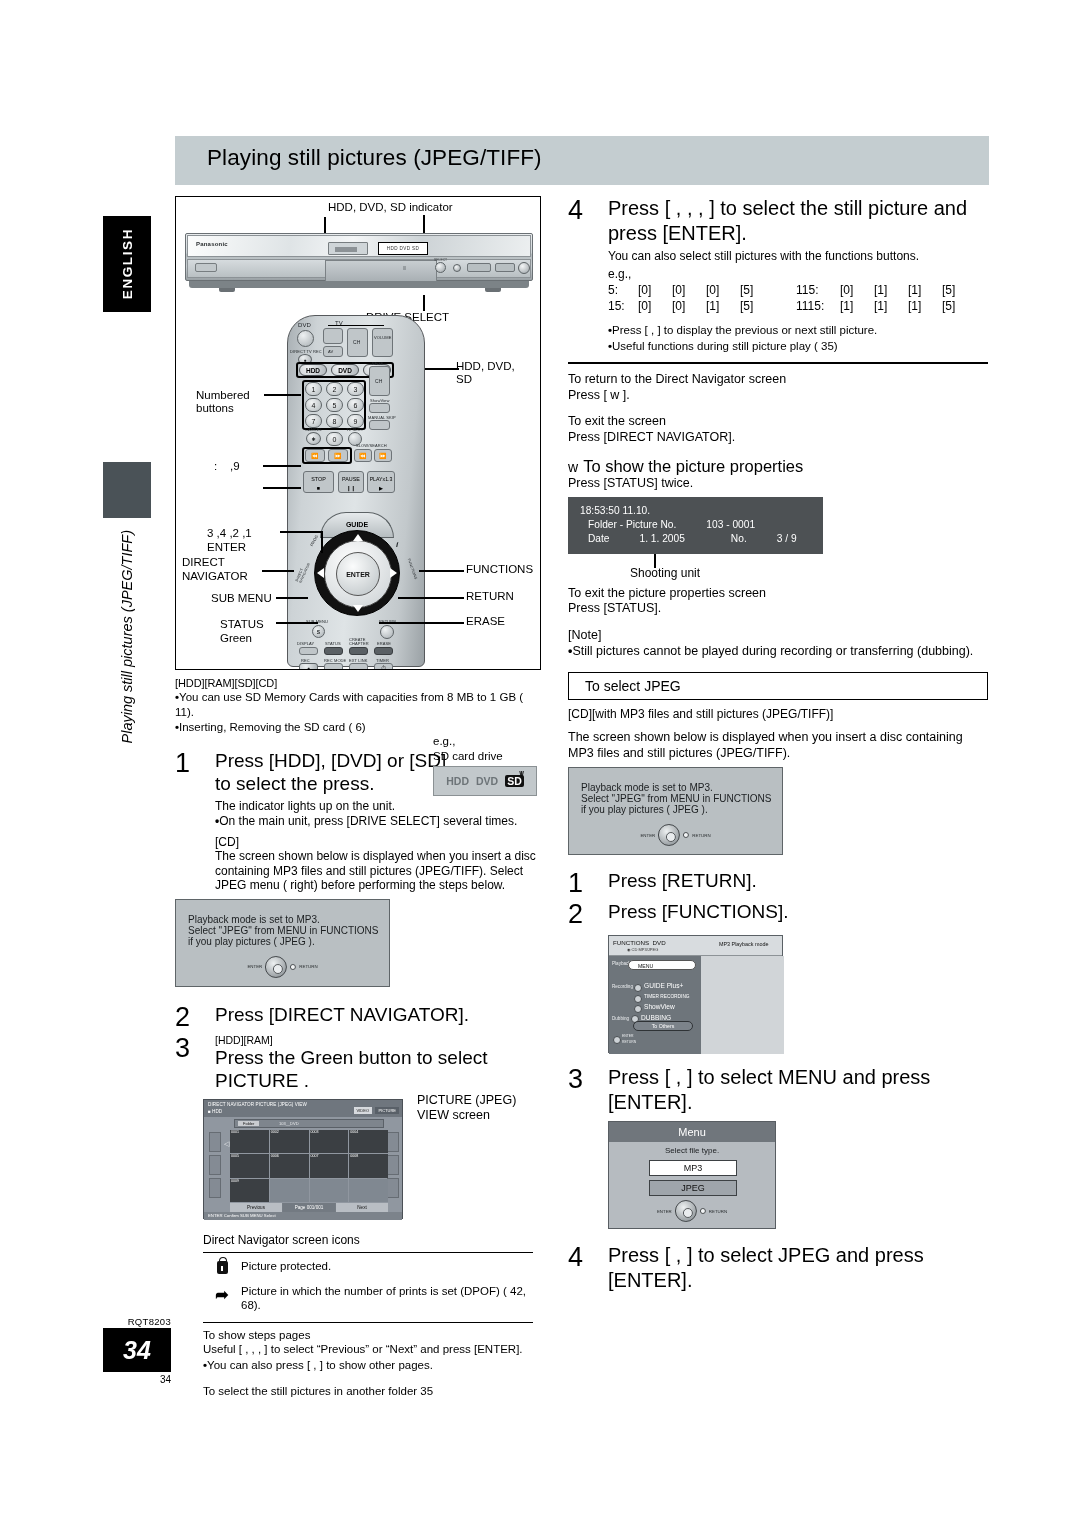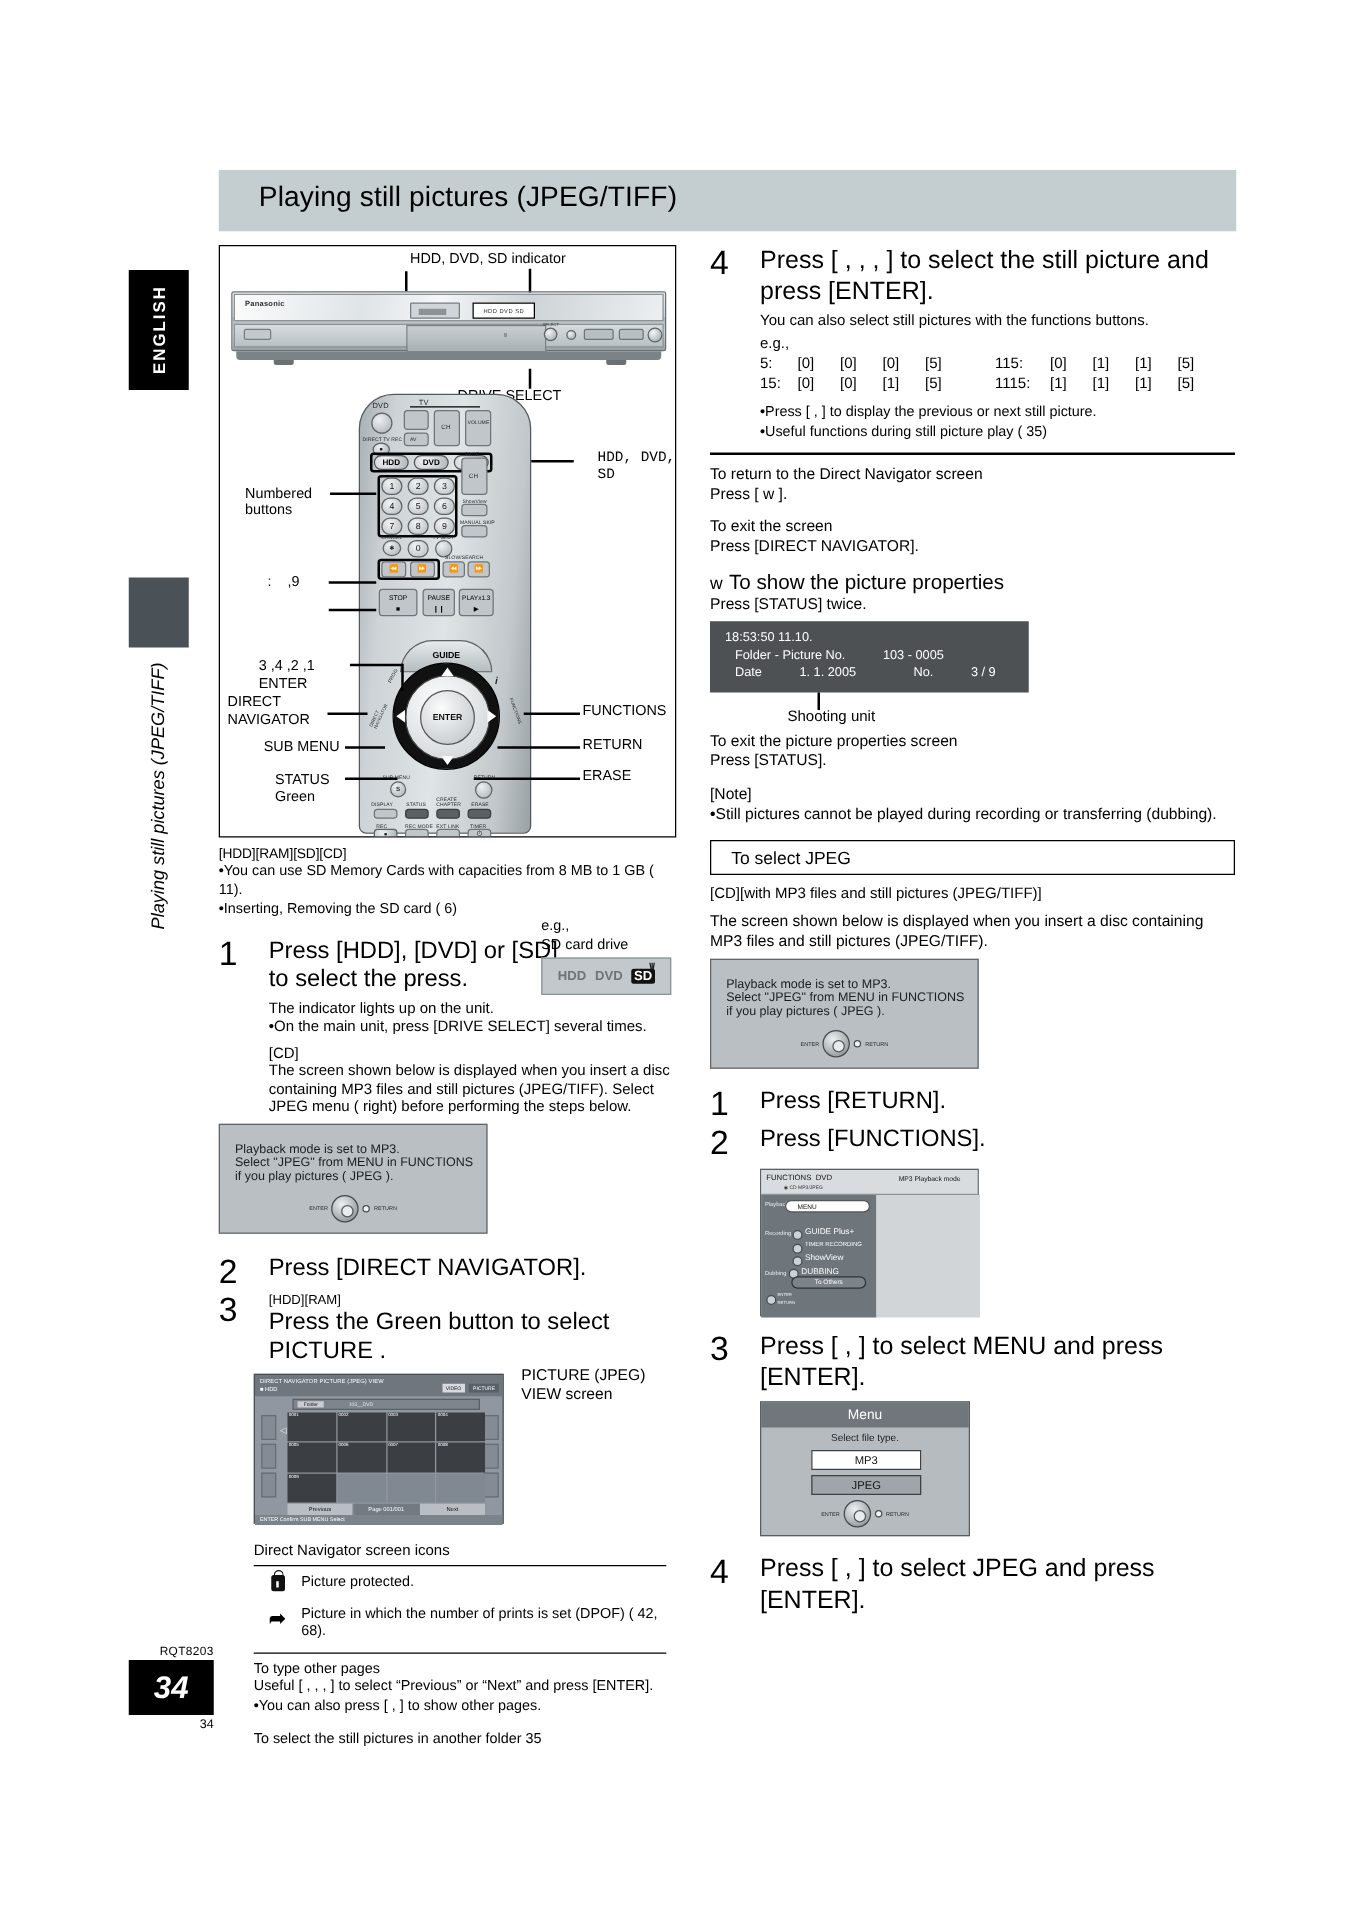--- a/index.html
+++ b/index.html
@@ -500,21 +500,21 @@
       <div class="rcirc" style="left:11px; top:347px; width:19px; height:10px; border-radius:3px; line-height:9px;">●</div>
       <div class="rk" style="left:36px; top:342px;">REC MODE</div>
       <div class="rbtn" style="left:36px; top:347px; width:19px; height:10px;"></div>
       <div class="rk" style="left:61px; top:342px;">EXT LINK</div>
       <div class="rbtn" style="left:61px; top:347px; width:19px; height:10px;"></div>
       <div class="rk" style="left:88px; top:342px;">TIMER</div>
       <div class="rbtn" style="left:86px; top:347px; width:19px; height:10px; text-align:center; font-size:6px; line-height:9px;">⏱</div>
     </div>
 
     <div class="ldr" style="left:249px; top:171px; width:34px; height:1.5px;"></div>
-    <div class="lbl" style="left:302px; top:163px; white-space:pre;font-family:Liberation Mono, monospace;">HDD, DVD,
+    <div class="lbl" style="left:280px; top:163px; white-space:pre;">HDD, DVD,
 SD</div>
 
     <div class="lbl" style="left:20px; top:192px; white-space:pre;">Numbered
 buttons</div>
     <div class="ldr" style="left:88px; top:197px; width:37px; height:1.5px;"></div>
 
     <div class="lbl" style="left:38px; top:263px; white-space:pre;">:    ,9</div>
     <div class="ldr" style="left:87px; top:268px; width:38px; height:1.5px;"></div>
     <div class="ldr" style="left:87px; top:290px; width:38px; height:1.5px;"></div>
 
@@ -669,21 +669,21 @@
     <hr class="rule-thin">
     <div class="icon-row">
       <div class="icon-cell"><span class="lock-ico"></span></div>
       <div class="icon-txt">Picture protected.</div>
     </div>
     <div class="icon-row">
       <div class="icon-cell" style="font-size:16px; font-weight:bold;">➦</div>
       <div class="icon-txt">Picture in which the number of prints is set (DPOF) (  42, 68).</div>
     </div>
     <hr class="rule-thin" style="border-top:1.6px solid #000; margin-top:9px;">
-    <div class="small">To type other pages</div>
+    <div class="small">To show steps pages</div>
     <div class="small">Useful [ ,  ,  ,  ] to select “Previous” or “Next” and press [ENTER].</div>
     <div class="bullet">
       <span class="bl">•</span><span>You can also press [      ,       ] to show other pages.</span>
     </div>
     <div class="small" style="margin-top:12px;">To select the still pictures in another folder   35</div>
   </div>
 </div>
 
 <div class="col-right">
 
@@ -738,21 +738,21 @@
 
   <div style="margin-top:12px; display:flex; align-items:baseline;">
     <span style="font-size:14px; margin-right:5px;">w</span>
     <span style="font-size:16.5px;">To show the picture properties</span>
   </div>
   <div class="ptext">Press [STATUS] twice.</div>
 
   <div class="props-osd">
     <div>18:53:50 11.10.</div>
     <div class="row2">
-      <span>Folder - Picture No.</span><span class="spc1"></span><span>103 - 0005</span>
+      <span>Folder - Picture No.</span><span class="spc1"></span><span>103 - 0001</span>
     </div>
     <div class="row3">
       <span>Date</span><span class="spc1"></span><span>1. 1. 2005</span><span class="spc2"></span><span>No.</span><span class="spc1"></span><span>3 / 9</span>
     </div>
   </div>
   <div class="shoot-wrap">
     <div class="shoot-line"></div>
     <div class="shoot-lbl">Shooting unit</div>
   </div>
 

